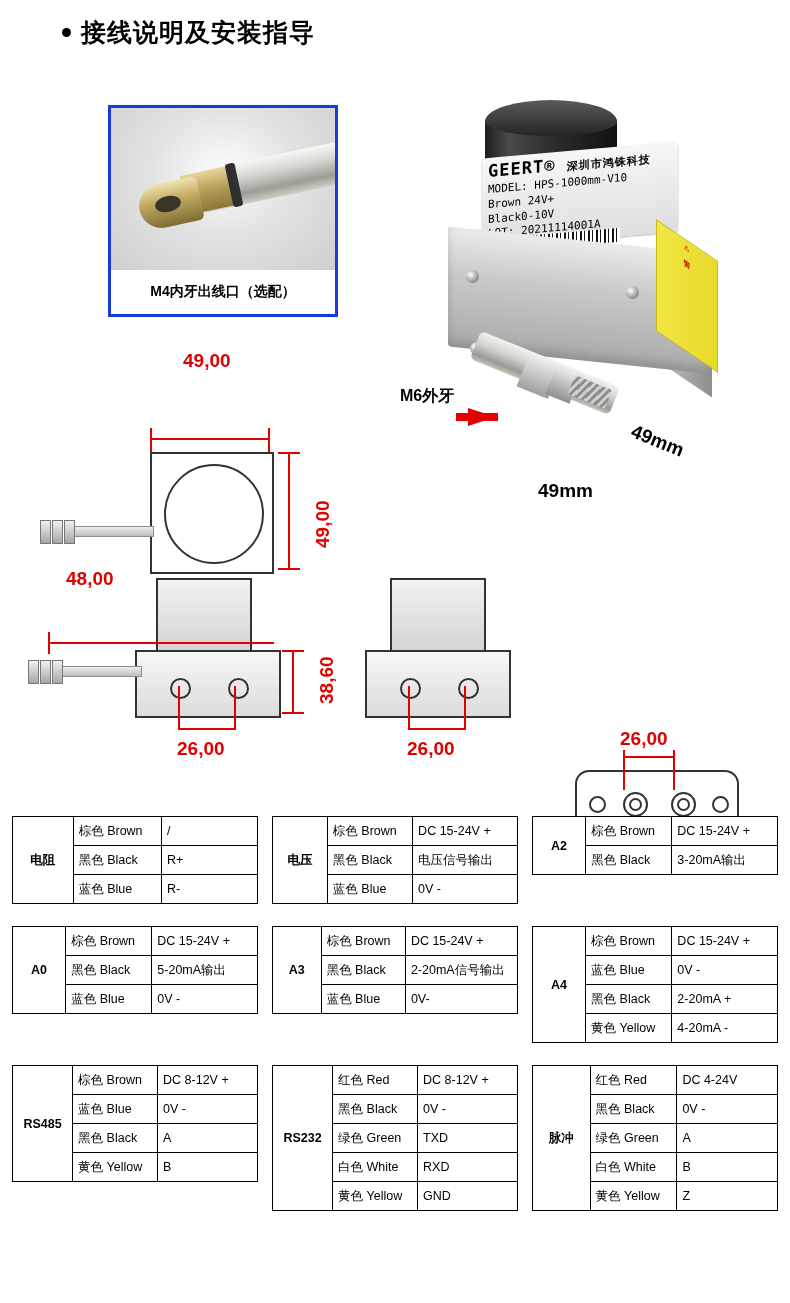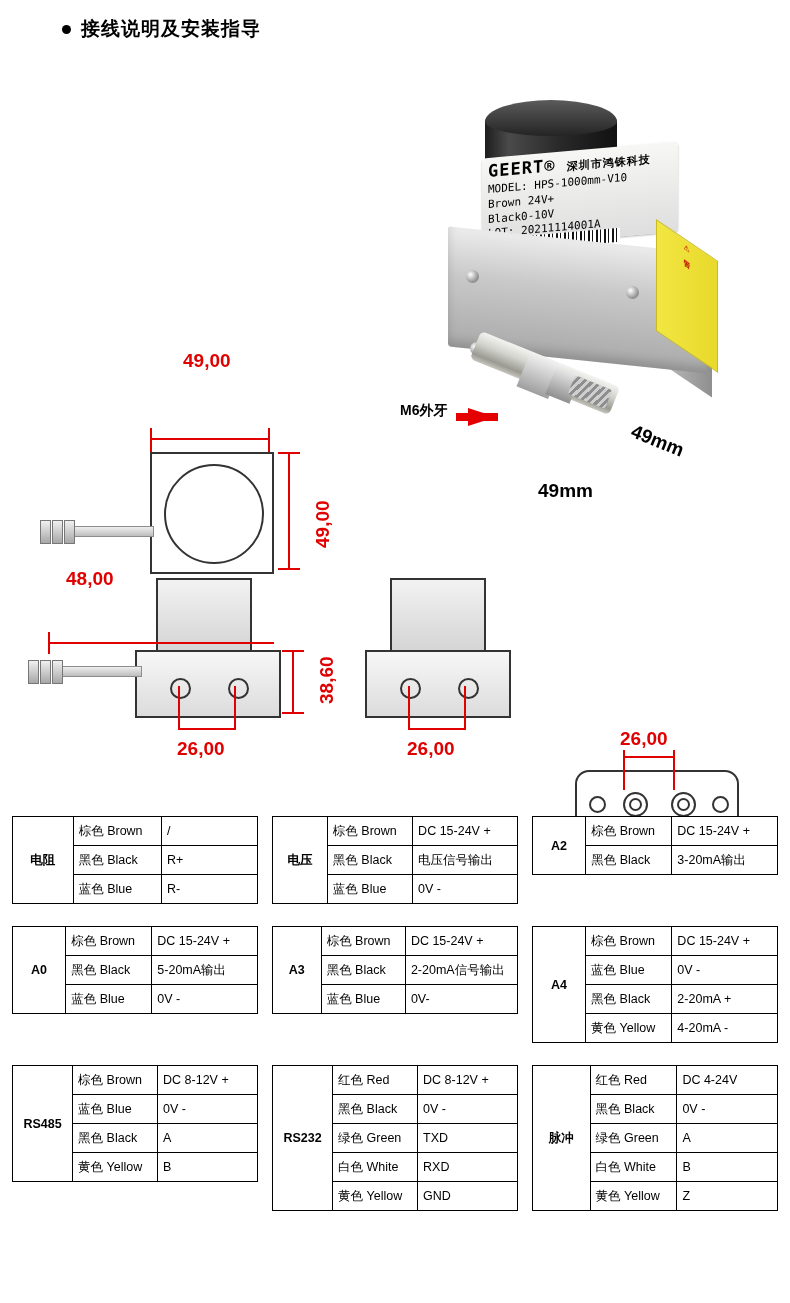--- a/index.html
+++ b/index.html
@@ -12,21 +12,21 @@
 
   
   .heading{
     position:absolute;left:62px;top:16px;
     display:flex;align-items:center;gap:10px;
   }
   .bullet{
     width:9px;height:9px;border-radius:50%;background:#000;display:inline-block;
   }
   .heading-text{
-    font-size:19px;font-weight:bold;letter-spacing:1px;
+    font-size:25px;font-weight:bold;letter-spacing:1px;
   }
 
   
   .illus{position:absolute;left:0;top:80px;width:790px;height:730px;}
 
   
   .inset-box{
     position:absolute;left:108px;top:25px;width:230px;height:212px;
     border:3px solid #1a3ad8;background:#f2f2f2;
     box-sizing:border-box;overflow:hidden;
@@ -137,21 +137,21 @@
     position:absolute;left:120px;top:280px;width:26px;height:30px;
     background:linear-gradient(180deg,#e9e9e9,#8f8f8f);
     transform:rotate(22deg);
   }
   .conn-thread{
     position:absolute;left:140px;top:292px;width:40px;height:20px;
     background:repeating-linear-gradient(115deg,#cfcfcf 0 3px,#8e8e8e 3px 6px);
     transform:rotate(22deg);border-radius:3px;
   }
   .m6-text{
-    position:absolute;left:-30px;top:312px;font-size:14px;font-weight:bold;text-align:right;
+    position:absolute;left:-30px;top:296px;font-size:16px;font-weight:bold;text-align:right;
   }
   .arrow-red{
     position:absolute;left:38px;top:318px;width:66px;height:0;
     border-top:9px solid transparent;border-bottom:9px solid transparent;
     border-left:28px solid #e40000;
   }
   .arrow-red:before{
     content:"";position:absolute;left:-40px;top:-4px;width:42px;height:8px;background:#e40000;
   }
   .dim-49a{position:absolute;left:200px;top:340px;font-size:19px;font-weight:bold;transform:rotate(22deg);}
@@ -228,20 +228,30 @@
 
 <div class="page">
 
   <div class="heading">
     <span class="bullet"></span>
     <span class="heading-text">接线说明及安装指导</span>
   </div>
 
   <div class="illus">
 
+    <div class="inset-box">
+      <div class="inset-photo">
+        <div class="in-tube"></div>
+        <div class="in-brass"></div>
+        <div class="in-ring"></div>
+        <div class="in-nose"></div>
+        <div class="in-hole"></div>
+      </div>
+      <div class="inset-caption">M4内牙出线口（选配）</div>
+    </div>
 
     <div class="photo">
       <div class="cyl"></div>
       <div class="cap"></div>
 
       <div class="label-wrap">
         <div class="brand">
           <span>GEERT</span><span>®</span>
           <span style="font-size:11px">深圳市鸿铢科技</span>
         </div>

